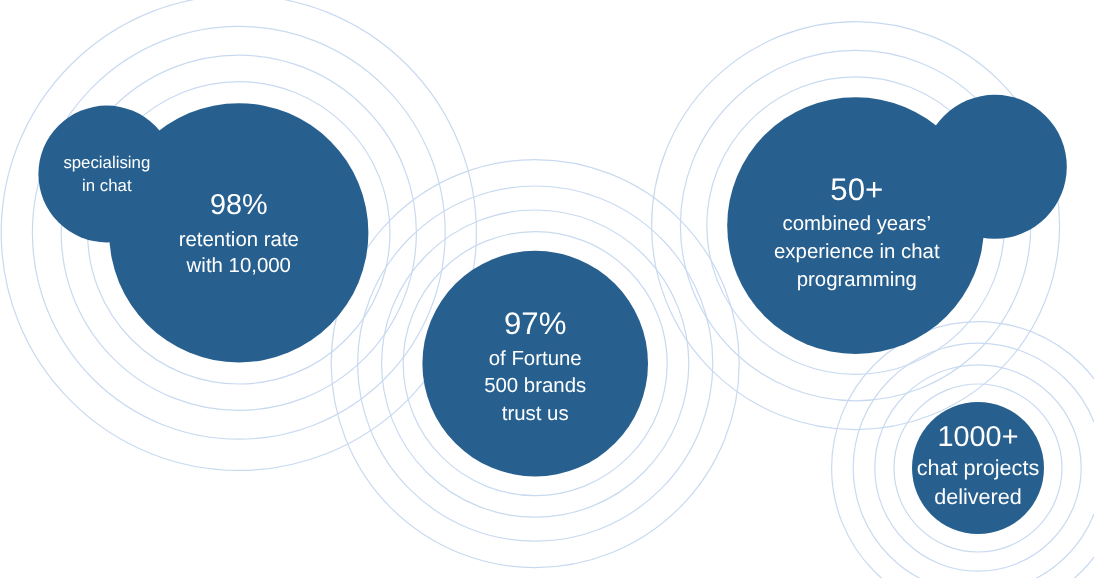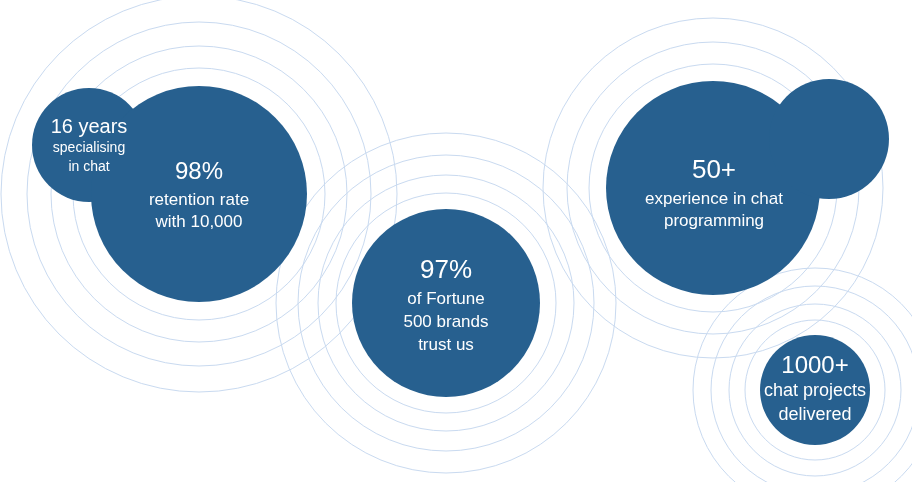--- a/index.html
+++ b/index.html
@@ -126,40 +126,40 @@
 
     <circle class="bubble-fill" cx="89" cy="145" r="57" fill="#27608f"></circle>
     <circle class="bubble-fill" cx="199" cy="194" r="108" fill="#27608f"></circle>
     <circle class="bubble-fill" cx="446" cy="303" r="94" fill="#27608f"></circle>
     <circle class="bubble-fill" cx="713" cy="188" r="107" fill="#27608f"></circle>
     <circle class="bubble-fill" cx="829" cy="139" r="60" fill="#27608f"></circle>
     <circle class="bubble-fill" cx="815" cy="390" r="55" fill="#27608f"></circle>
   </svg>
 
   <div class="bubble-text" id="txt-16years" style="color: rgb(255, 255, 255);">
-    <span class="stat-value">16 years</span>
     <span class="stat-line">specialising</span>
     <span class="stat-line">in chat</span>
   </div>
 
   <div class="bubble-text" id="txt-98" style="color: rgb(255, 255, 255);">
     <span class="stat-value">98%</span>
     <span class="stat-line">retention rate</span>
     <span class="stat-line">with 10,000</span>
   </div>
 
   <div class="bubble-text" id="txt-10" style="color: rgb(255, 255, 255);">
     <span class="stat-value">97%</span>
     <span class="stat-line">of Fortune</span>
     <span class="stat-line">500 brands</span>
     <span class="stat-line">trust us</span>
   </div>
 
   <div class="bubble-text" id="txt-50" style="color: rgb(255, 255, 255);">
     <span class="stat-value">50+</span>
+    <span class="stat-line">combined years’</span>
     <span class="stat-line">experience in chat</span>
     <span class="stat-line">programming</span>
   </div>
 
 
   <div class="bubble-text" id="txt-1000" style="color: rgb(255, 255, 255);">
     <span class="stat-value">1000+</span>
     <span class="stat-line">chat projects</span>
     <span class="stat-line">delivered</span>
   </div>

